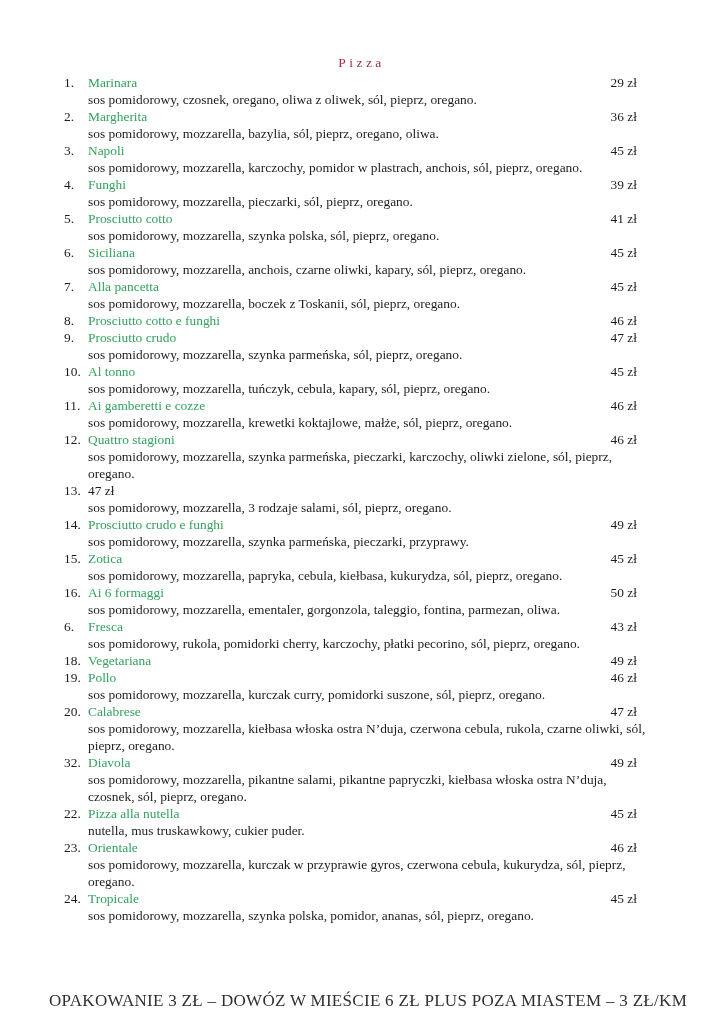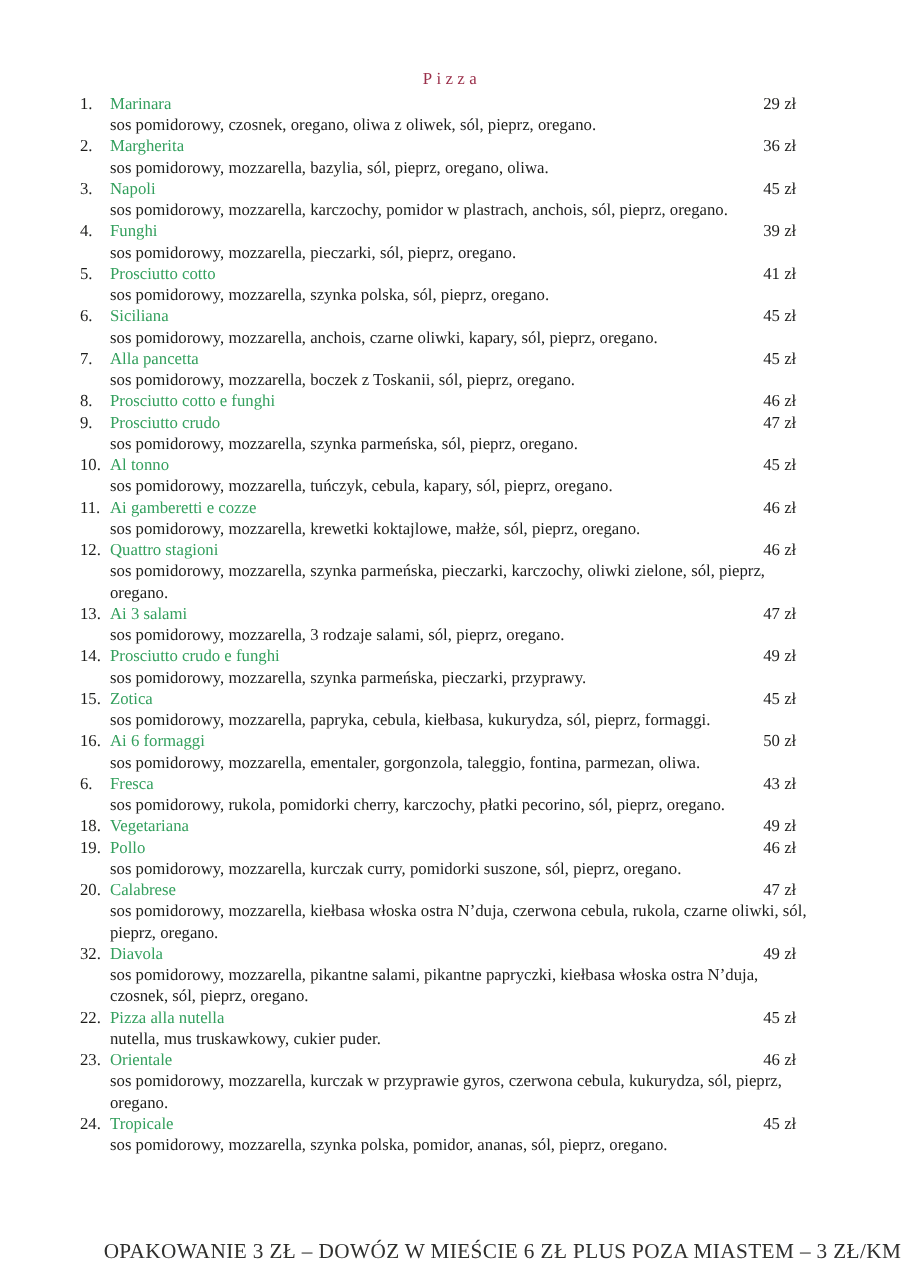--- a/index.html
+++ b/index.html
@@ -44,21 +44,21 @@
     padding-right: 18px;
     white-space: nowrap;
     color: var(--body-color, #1d1d1b);
   }
   .desc { margin-left: 24px; }
   .footer {
     position: absolute;
     left: 0;
     right: 0;
     bottom: 17px;
-    text-align: right;
+    text-align: center;
     font-size: 17px;
     line-height: 20px;
     letter-spacing: 0.3px;
     color: var(--footer-color, #30302e);
     font-family: "Liberation Serif", "DejaVu Serif", serif;
     padding-left: 15px;
   }
 </style>
 </head>
 <body>
@@ -169,42 +169,41 @@
       <span class="num">12.</span>
       <span class="name">Quattro stagioni</span>
       <span class="price">46 zł</span>
     </div>
     <div class="desc">sos pomidorowy, mozzarella, szynka parmeńska, pieczarki, karczochy, oliwki zielone, sól, pieprz, oregano.</div>
   </li>
 
   <li class="menu-item">
     <div class="item-row">
       <span class="num">13.</span>
-      <span class="name">Ai 3 salami</span>
       <span class="price">47 zł</span>
     </div>
     <div class="desc">sos pomidorowy, mozzarella, 3 rodzaje salami, sól, pieprz, oregano.</div>
   </li>
 
   <li class="menu-item">
     <div class="item-row">
       <span class="num">14.</span>
       <span class="name">Prosciutto crudo e funghi</span>
       <span class="price">49 zł</span>
     </div>
     <div class="desc">sos pomidorowy, mozzarella, szynka parmeńska, pieczarki, przyprawy.</div>
   </li>
 
   <li class="menu-item">
     <div class="item-row">
       <span class="num">15.</span>
       <span class="name">Zotica</span>
       <span class="price">45 zł</span>
     </div>
-    <div class="desc">sos pomidorowy, mozzarella, papryka, cebula, kiełbasa, kukurydza, sól, pieprz, formaggi.</div>
+    <div class="desc">sos pomidorowy, mozzarella, papryka, cebula, kiełbasa, kukurydza, sól, pieprz, oregano.</div>
   </li>
 
   <li class="menu-item">
     <div class="item-row">
       <span class="num">16.</span>
       <span class="name">Ai 6 formaggi</span>
       <span class="price">50 zł</span>
     </div>
     <div class="desc">sos pomidorowy, mozzarella, ementaler, gorgonzola, taleggio, fontina, parmezan, oliwa.</div>
   </li>

